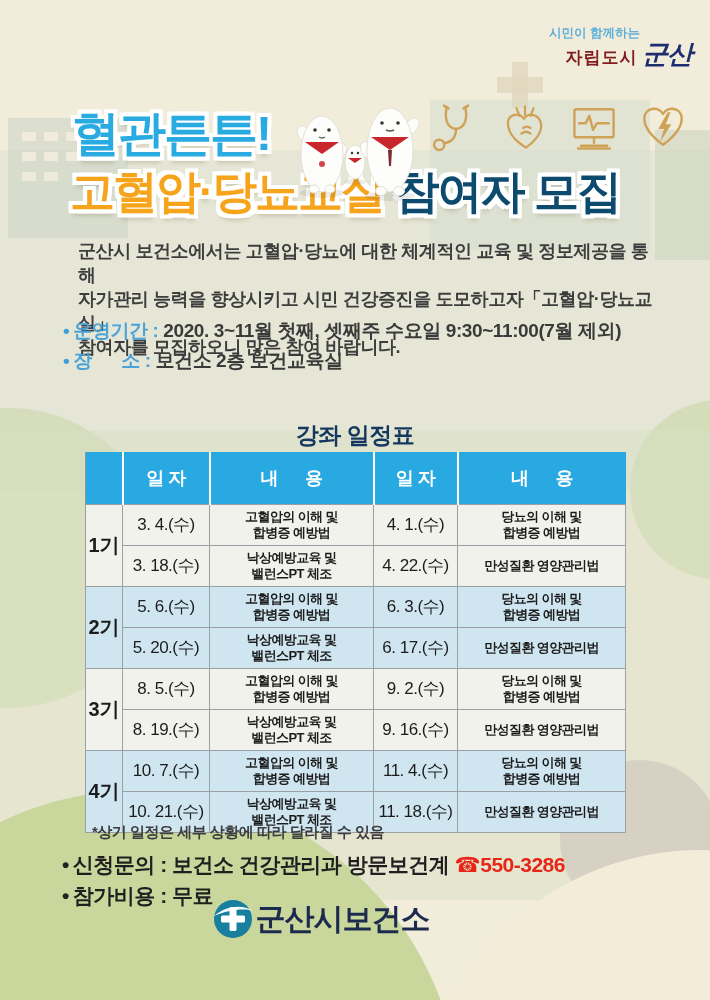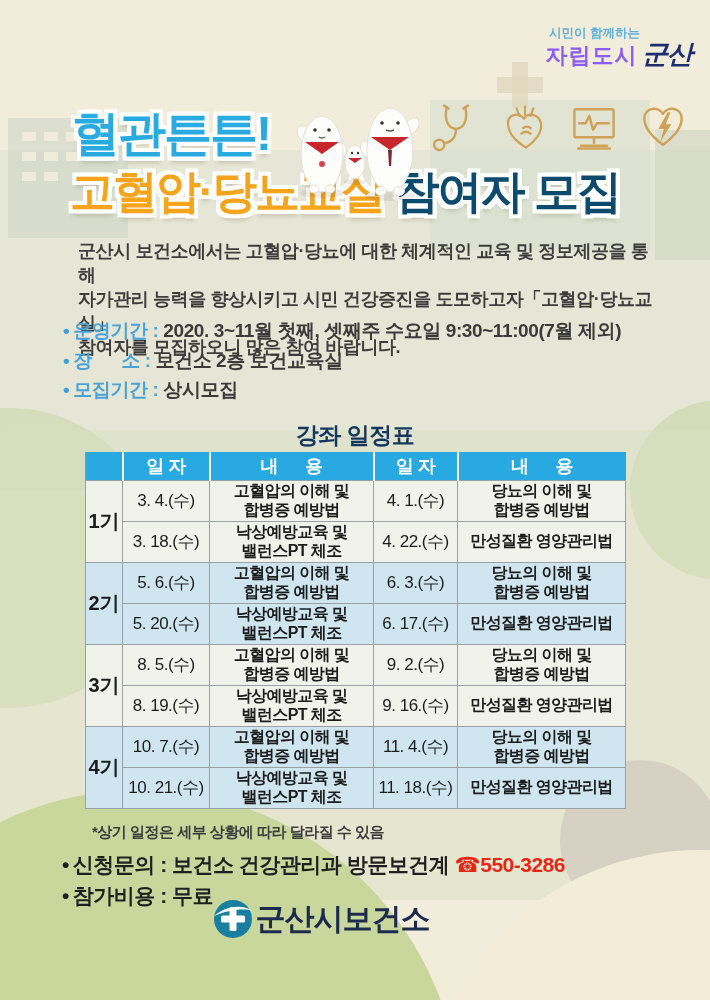--- a/index.html
+++ b/index.html
@@ -20,21 +20,21 @@
   .blob-green-l { left:-140px; top:408px; width:300px; height:300px; background:rgba(196,212,162,.5); }
   .blob-green-r { left:630px; top:400px; width:180px; height:180px; background:rgba(196,212,162,.55); }
   .blob-table { left:-30px; top:430px; width:780px; height:470px; border-radius:40px; background:rgba(214,224,195,.45); }
   .blob-olive { left:-180px; top:790px; width:640px; height:640px; background:#c9d69c; }
   .blob-gray { left:560px; top:760px; width:160px; height:160px; background:#d6d1c2; }
   .blob-cream { left:420px; top:850px; width:560px; height:560px; background:#f2ecd9; }
   
   .brand { position:absolute; z-index:3; right:18px; top:26px; text-align:right; line-height:1.15; }
   .brand .tagline { font-size:12.5px; font-weight:700; color:#5fb0da; display:block; margin-right:52px; }
   .brand .row2 { white-space:nowrap; }
-  .brand .citytype { font-size:22px; font-weight:700; color:#8b5cf6; letter-spacing:1px; }
+  .brand .citytype { font-size:17px; font-weight:700; color:#7f1d1d; letter-spacing:1px; }
   .brand .city { font-size:26px; font-weight:700; color:#1d2e6e; font-style:italic; letter-spacing:-1px; }
   
   .subtitle { position:absolute; z-index:3; left:80px; top:70px; font-size:23px; font-weight:800; color:#3a3a3a; letter-spacing:-0.5px; }
   .outline {
     text-shadow:
       -4px -4px 0 #fff, 4px -4px 0 #fff, -4px 4px 0 #fff, 4px 4px 0 #fff,
       -4px 0 0 #fff, 4px 0 0 #fff, 0 -4px 0 #fff, 0 4px 0 #fff,
       -3px -3px 0 #fff, 3px -3px 0 #fff, -3px 3px 0 #fff, 3px 3px 0 #fff,
       0 6px 4px rgba(90,80,40,.25);
   }
@@ -52,30 +52,30 @@
   .info .row { line-height:29.5px; white-space:nowrap; }
   .info .dot { color:#3f9fd8; font-weight:900; margin-right:4px; }
   .info .lbl { color:#4aa3d8; font-weight:800; }
   .info .sep { color:#4aa3d8; font-weight:800; }
   .info .val { color:#3a3a3a; font-weight:700; }
   
   .sched-title { position:absolute; z-index:3; left:85px; top:420px; width:540px; text-align:center;
                  font-size:23px; font-weight:900; color:#14365f; letter-spacing:-0.5px; }
   .sched { position:absolute; z-index:3; left:85px; top:452px; }
   table { border-collapse:collapse; table-layout:fixed; width:540px; background:transparent; }
-  th { background:#29a9e1; color:#fff; font-size:18px; font-weight:800; height:28px;
+  th { background:#29a9e1; color:#fff; font-size:18px; font-weight:800; height:52px;
        border-left:2px solid #fff; letter-spacing:-0.5px; }
   th:first-child { border-left:1px solid #8f9598; }
   td { border:1px solid #9aa1a4; text-align:center; height:41px; color:#1c1c1c; }
   tr { page-break-inside:avoid; }
   .band-a td { background:#f1f2eb; }
   .band-b td { background:#cfe6f1; }
   td.gi { font-size:20px; font-weight:800; }
   td.date { font-size:17px; font-weight:400; letter-spacing:-0.5px; }
-  td.cont { font-size:16px; font-weight:600; line-height:1.18; white-space:pre-line; letter-spacing:-0.6px;margin-top:28px; }
+  td.cont { font-size:13px; font-weight:600; line-height:1.18; white-space:pre-line; letter-spacing:-0.6px;margin-top:28px; }
   .footnote { position:absolute; z-index:3; left:92px; top:823px; font-size:15px; font-weight:600; color:#3c3c3c; letter-spacing:-0.5px; }
   
   .contact { position:absolute; z-index:3; left:62px; top:849px; font-size:21px; letter-spacing:-0.5px; }
   .contact .row { line-height:31px; white-space:nowrap; }
   .contact .dot { font-weight:900; color:#222; margin-right:4px; }
   .contact .lbl, .contact .sep, .contact .val { font-weight:800; color:#1f1f1f; }
   .contact .phone { font-weight:900; color:#e82617; }
   .footer-logo { position:absolute; z-index:3; left:0; top:898px; width:629px; display:flex;
                  justify-content:center; align-items:center; gap:2px;padding-left:12px; }
   .footer-logo .org { font-size:30px; font-weight:900; color:#1c2b4d; letter-spacing:-1px; }
@@ -182,23 +182,20 @@
 자가관리 능력을 향상시키고 시민 건강증진을 도모하고자「고혈압·당뇨교실」
 참여자를 모집하오니 많은 참여 바랍니다.</div>
 
   <div class="info">
     <div class="row">
       <span class="dot">•</span><span class="lbl">운영기간</span><span class="sep"> : </span><span class="val">2020. 3~11월 첫째, 셋째주 수요일 9:30~11:00(7월 제외)</span>
     </div>
     <div class="row">
       <span class="dot">•</span><span class="lbl">장&nbsp;&nbsp;&nbsp;&nbsp;&nbsp;&nbsp;소</span><span class="sep"> : </span><span class="val">보건소 2층 보건교육실</span>
     </div>
-    <div class="row">
-      <span class="dot">•</span><span class="lbl">모집기간</span><span class="sep"> : </span><span class="val">상시모집</span>
-    </div>
   </div>
 
   <div class="sched-title">강좌 일정표</div>
   <div class="sched">
     <table>
       <colgroup>
           <col style="width:37px">
           <col style="width:87px">
           <col style="width:164px">
           <col style="width:84px">

